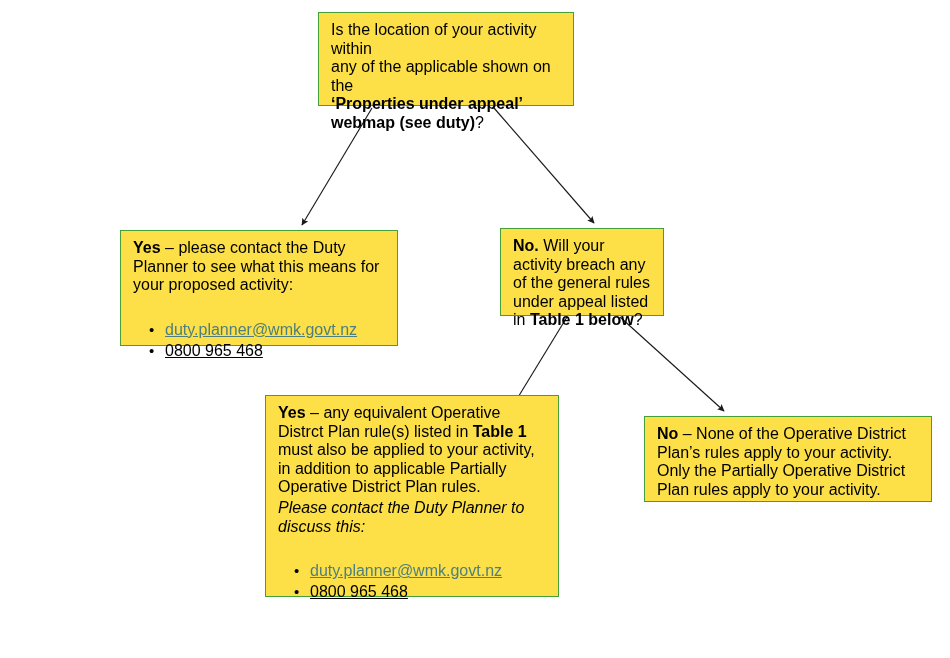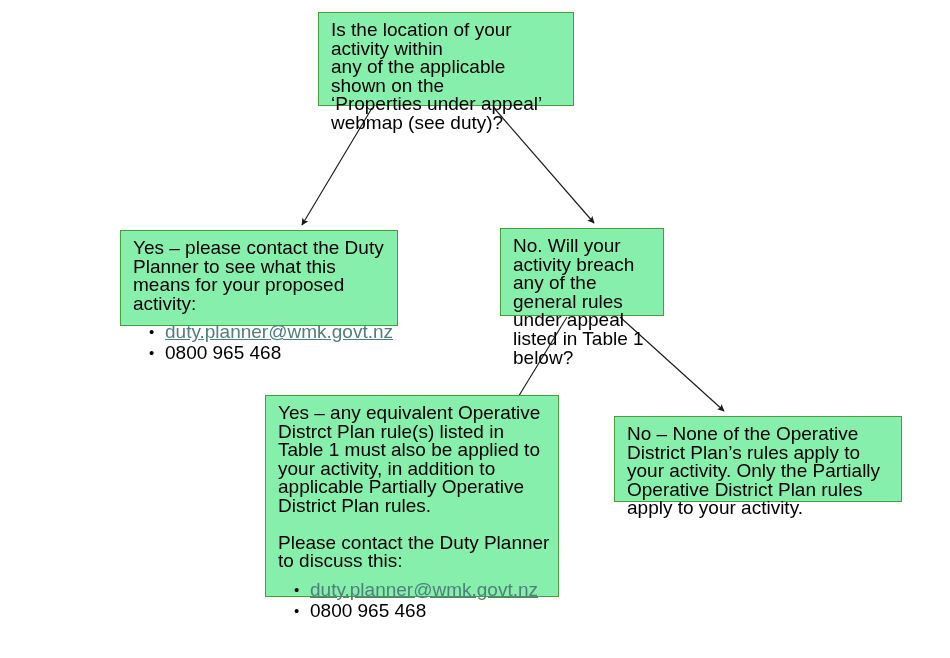--- a/index.html
+++ b/index.html
@@ -26,40 +26,42 @@
     position: absolute;
     left: 0;
     top: 0;
     width: 950px;
     height: 658px;
     pointer-events: none;
   }
   .node {
     position: absolute;
     box-sizing: border-box;
-    background: #86efac;
+    background: #fde047;
     border: 1.5px solid #46a03a;
     padding: 8px 8px 8px 12px;
-    font-size: 19px;
+    font-size: 16px;
     line-height: 18.6px;
     color: #000000;
   }
   .node p {
     margin: 0;
   }
   .node p + p {
-    margin-top: 18px;
+    margin-top: 2px;
+    font-style: italic;
   }
   .node b {
-    font-weight: normal;
+    font-weight: bold;
   }
   .node ul {
-    margin: 8px 0 0 0;
+    margin: 24px 0 0 0;
     padding: 0 0 0 32px;
     list-style: none;
+    text-decoration: underline;
   }
   .node ul li {
     position: relative;
     line-height: 21px;
   }
   .node ul li::before {
     content: "\2022";
     position: absolute;
     left: -16px;
     top: 0;
@@ -68,24 +70,24 @@
     color: #000000;
   }
   .mail-link {
     color: #4f7f7c;
     text-decoration: underline;
     cursor: pointer;
   }
 
   
   #node-q1       { left: 318px;  top: 12px;  width: 256px;  height: 94px; }
-  #node-q1-yes   { left: 120px;  top: 230px; width: 278px;  height: 96px; }
+  #node-q1-yes   { left: 120px;  top: 230px; width: 278px;  height: 116px; }
   #node-q2       { left: 500px;  top: 228px; width: 164px;  height: 88px; }
   #node-q2-yes   { left: 265px;  top: 395px; width: 294px;  height: 202px; }
-  #node-q2-no    { left: 614px;  top: 416px; width: 288px;  height: 86px; }
+  #node-q2-no    { left: 644px;  top: 416px; width: 288px;  height: 86px; }
 </style>
 </head>
 <body>
 
 <div id="flowchart-canvas">
 
   <svg class="arrow-layer" viewBox="0 0 950 658" width="950" height="658" xmlns="http://www.w3.org/2000/svg">
     <defs>
       <marker id="arrowhead" markerWidth="7" markerHeight="7" refX="5.6" refY="3" orient="auto" markerUnits="strokeWidth">
         <path d="M 0 0 L 6.2 3 L 0 6 L 1.3 3 Z" fill="#1a1a1a"></path>

